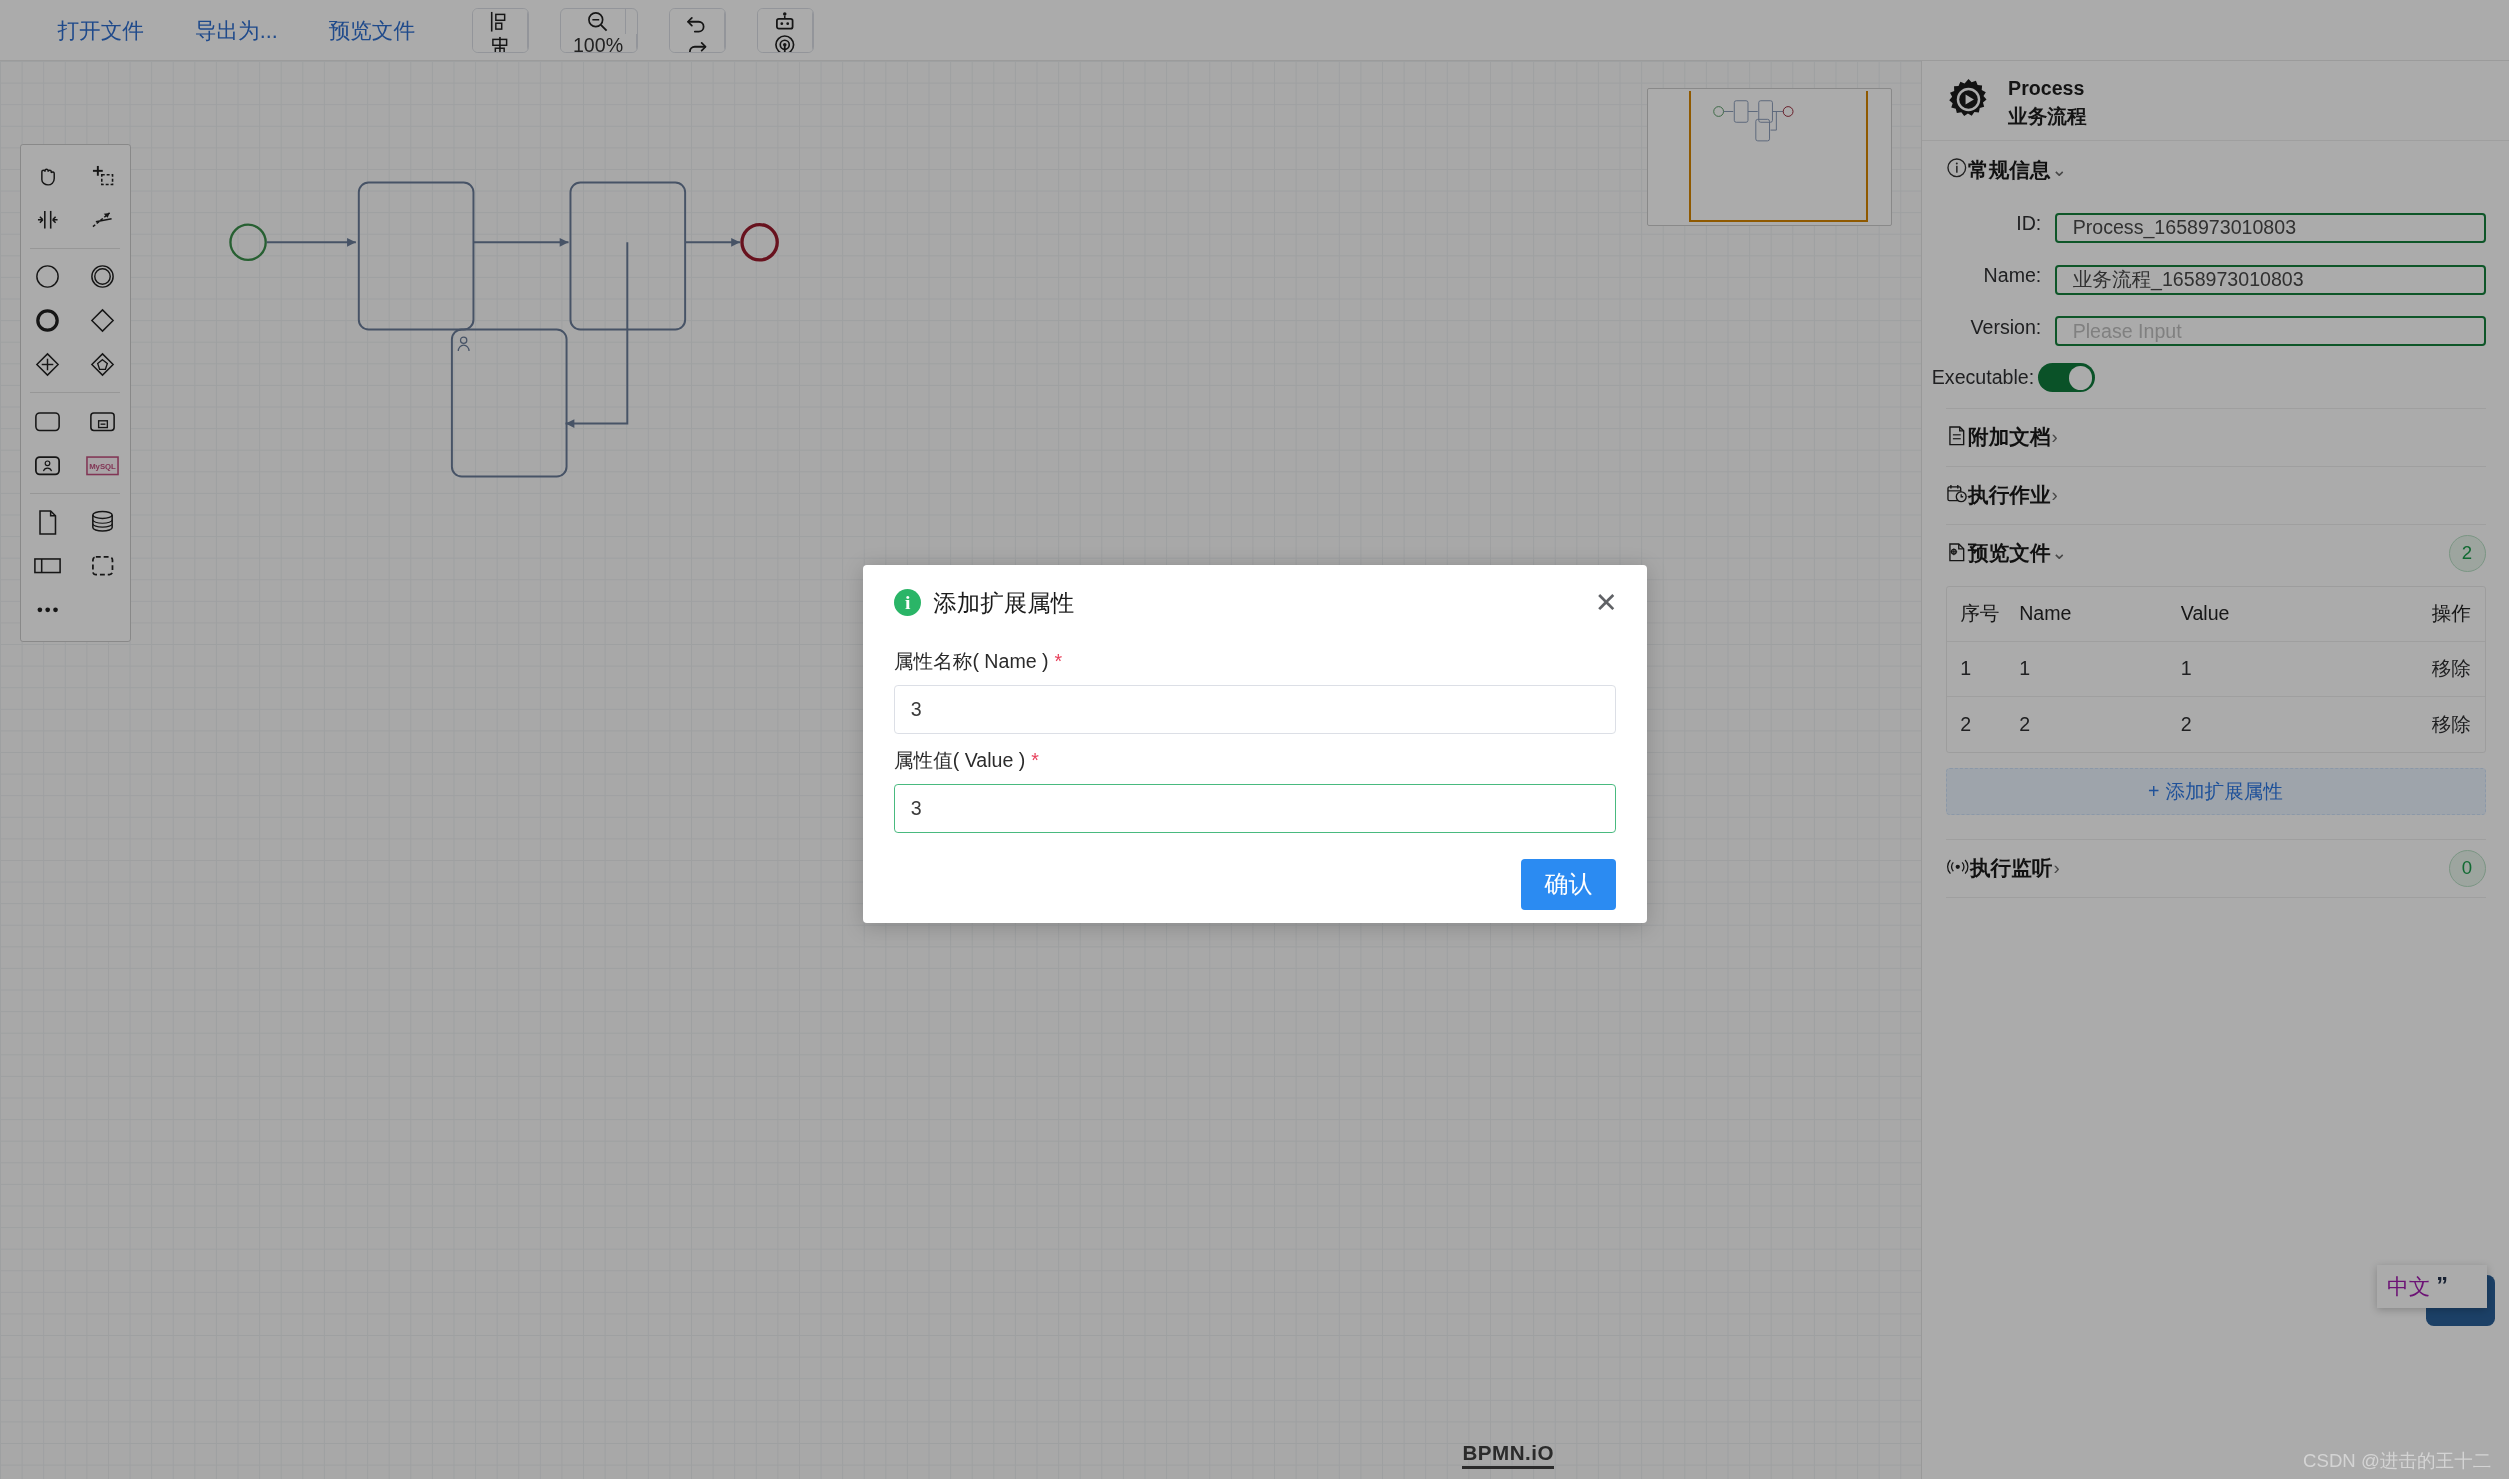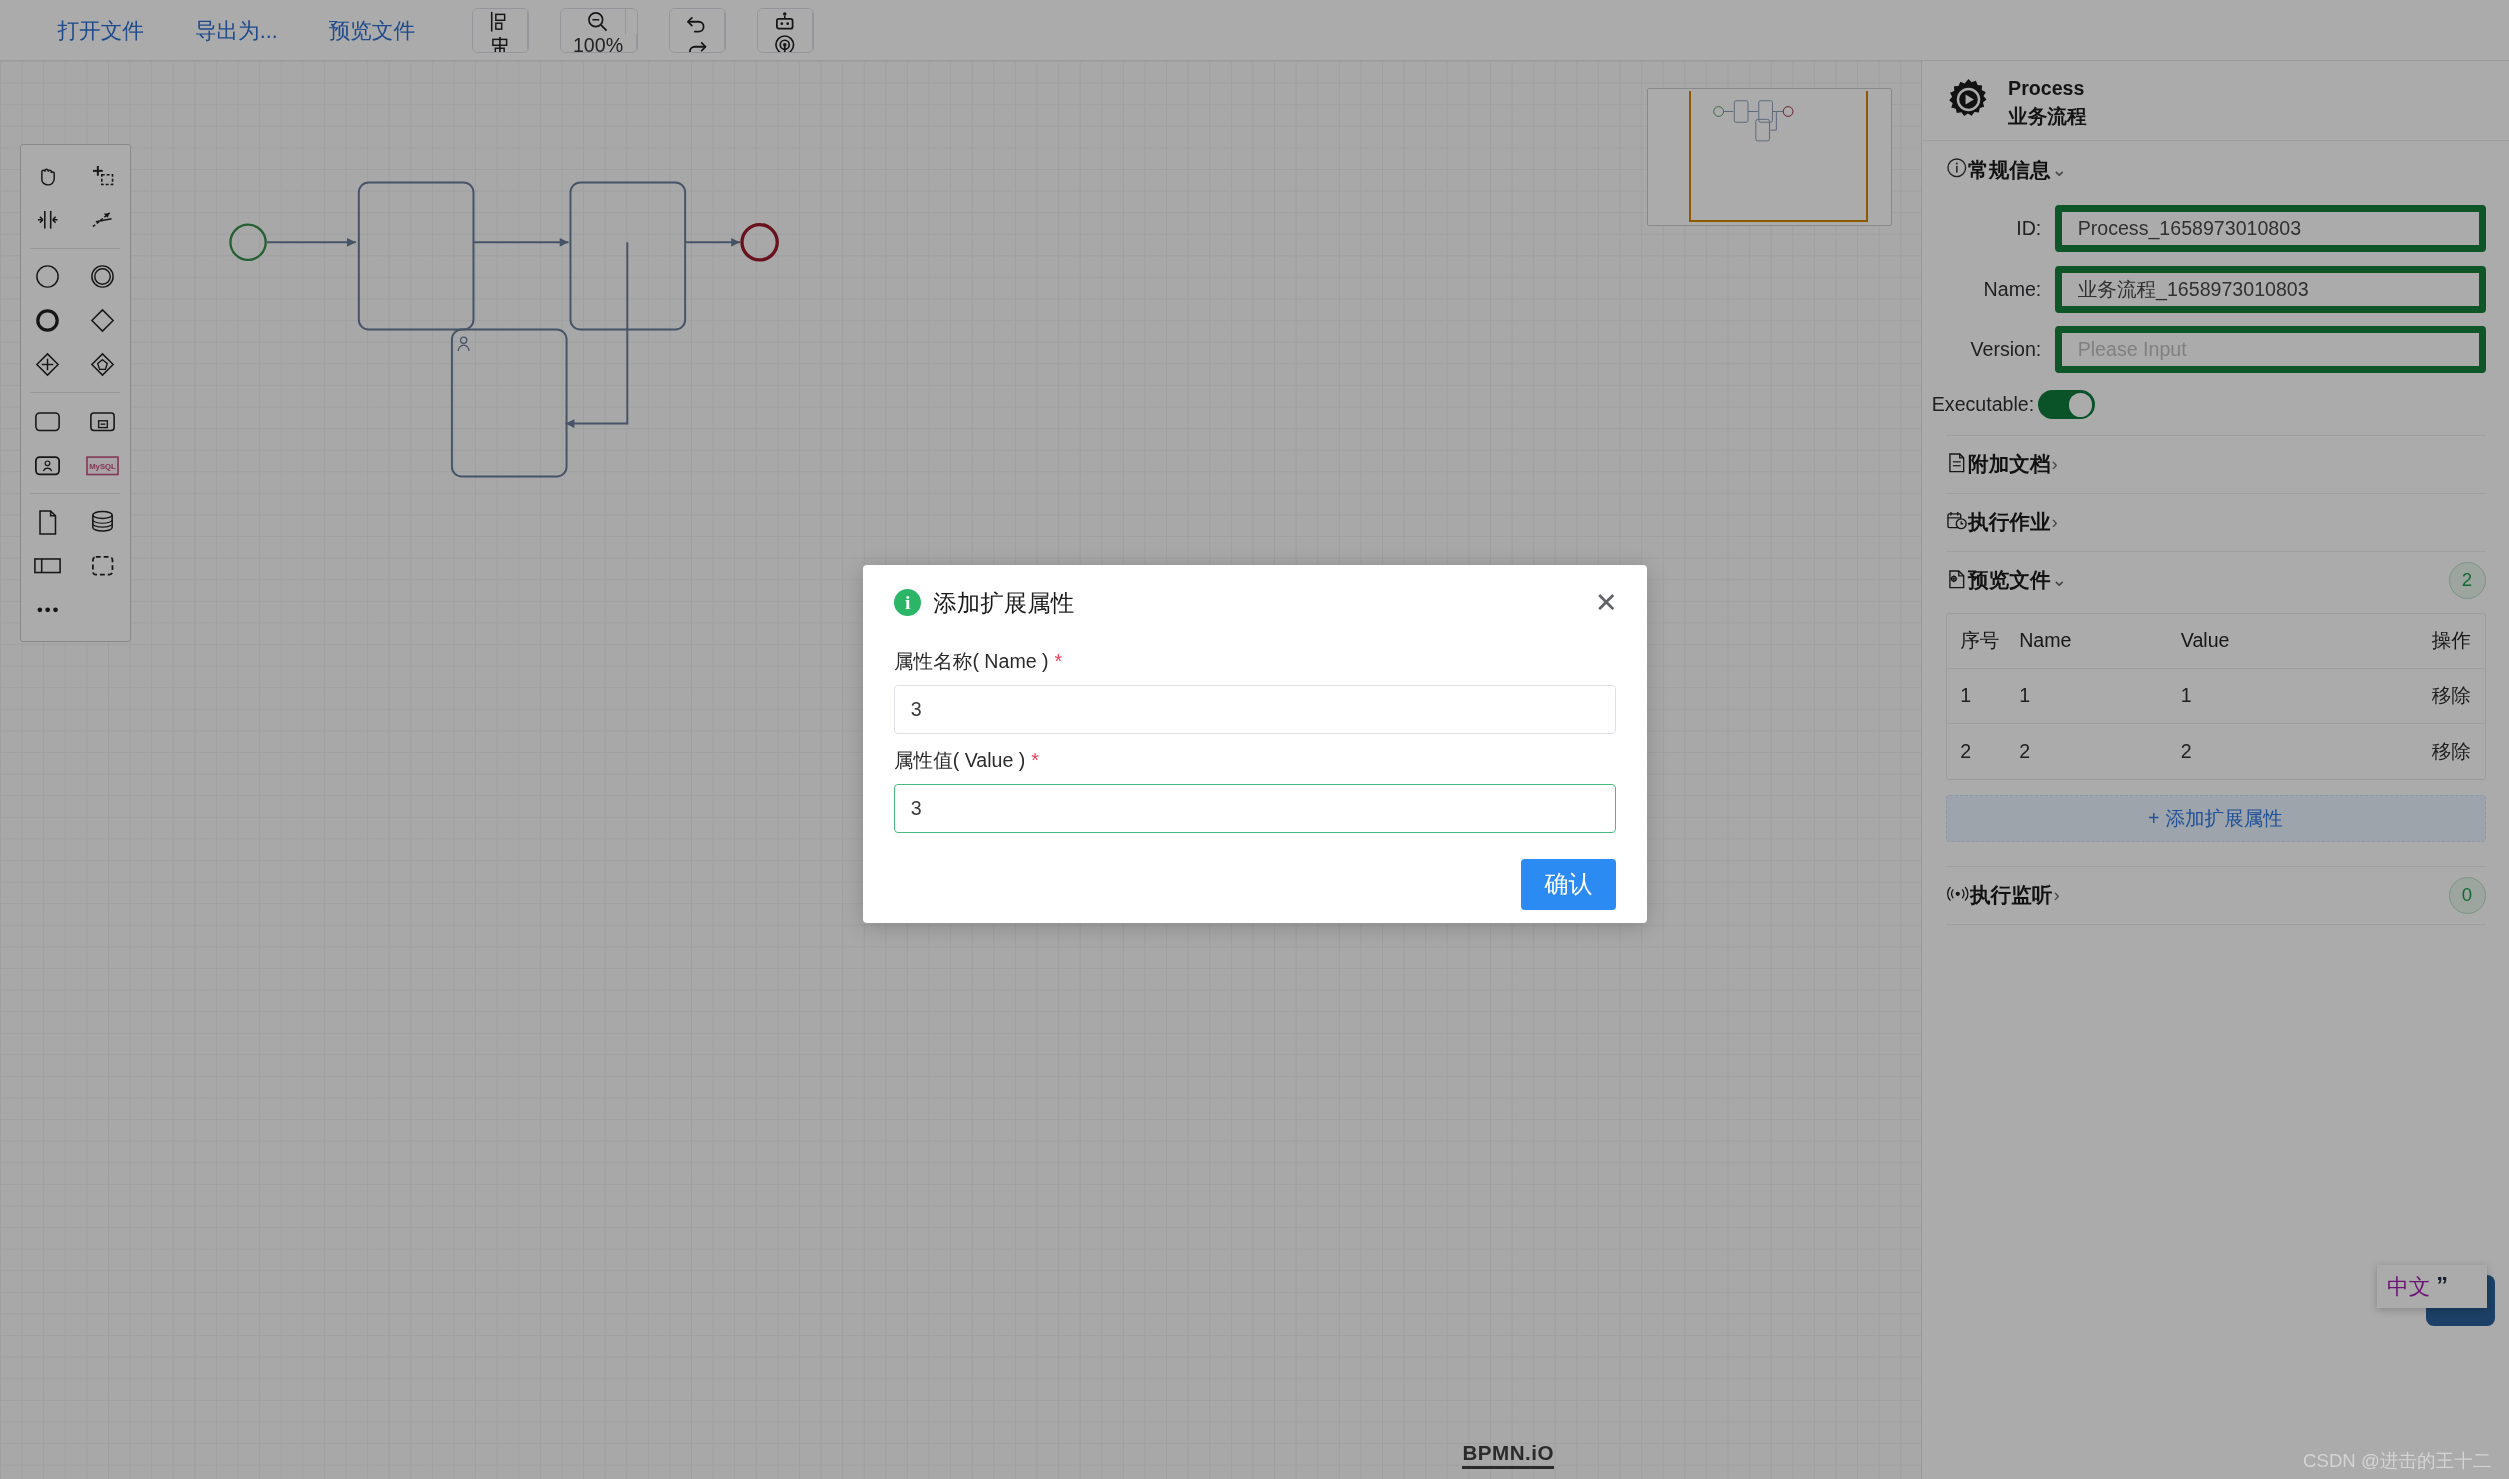--- a/index.html
+++ b/index.html
@@ -183,29 +183,30 @@
     padding: 6.9px 23.5px 6.9px 0;
     gap: 0;
   }
   .form-row .lab {
     width: 133px; text-align: right; padding-right: 13.7px;
     font-size: 19.6px; color: #303133;
     flex: none;
   }
   .form-row input {
     flex: 1;
-    height: 47px;
-    border: 7px solid #15803d;
+    height: 30px;
+    border: 2px solid #15803d;
     border-radius: 3.9px;
     padding: 0 15.7px;
     font-size: 19.6px;
     color: #4a4a4a;
     font-family: "Liberation Sans", sans-serif;
     background: #fff;
     outline: none;
+    margin-top: 8px;
   }
   .form-row input::placeholder { color: #bfbfbf; }
 
   .exec-row {
     display: flex; align-items: center;
     padding: 9.8px 23.5px 15.7px 9.8px;
   }
   .exec-row .lab { font-size: 19.6px; color: #303133; }
   .switch {
     width: 57px; height: 29px;

